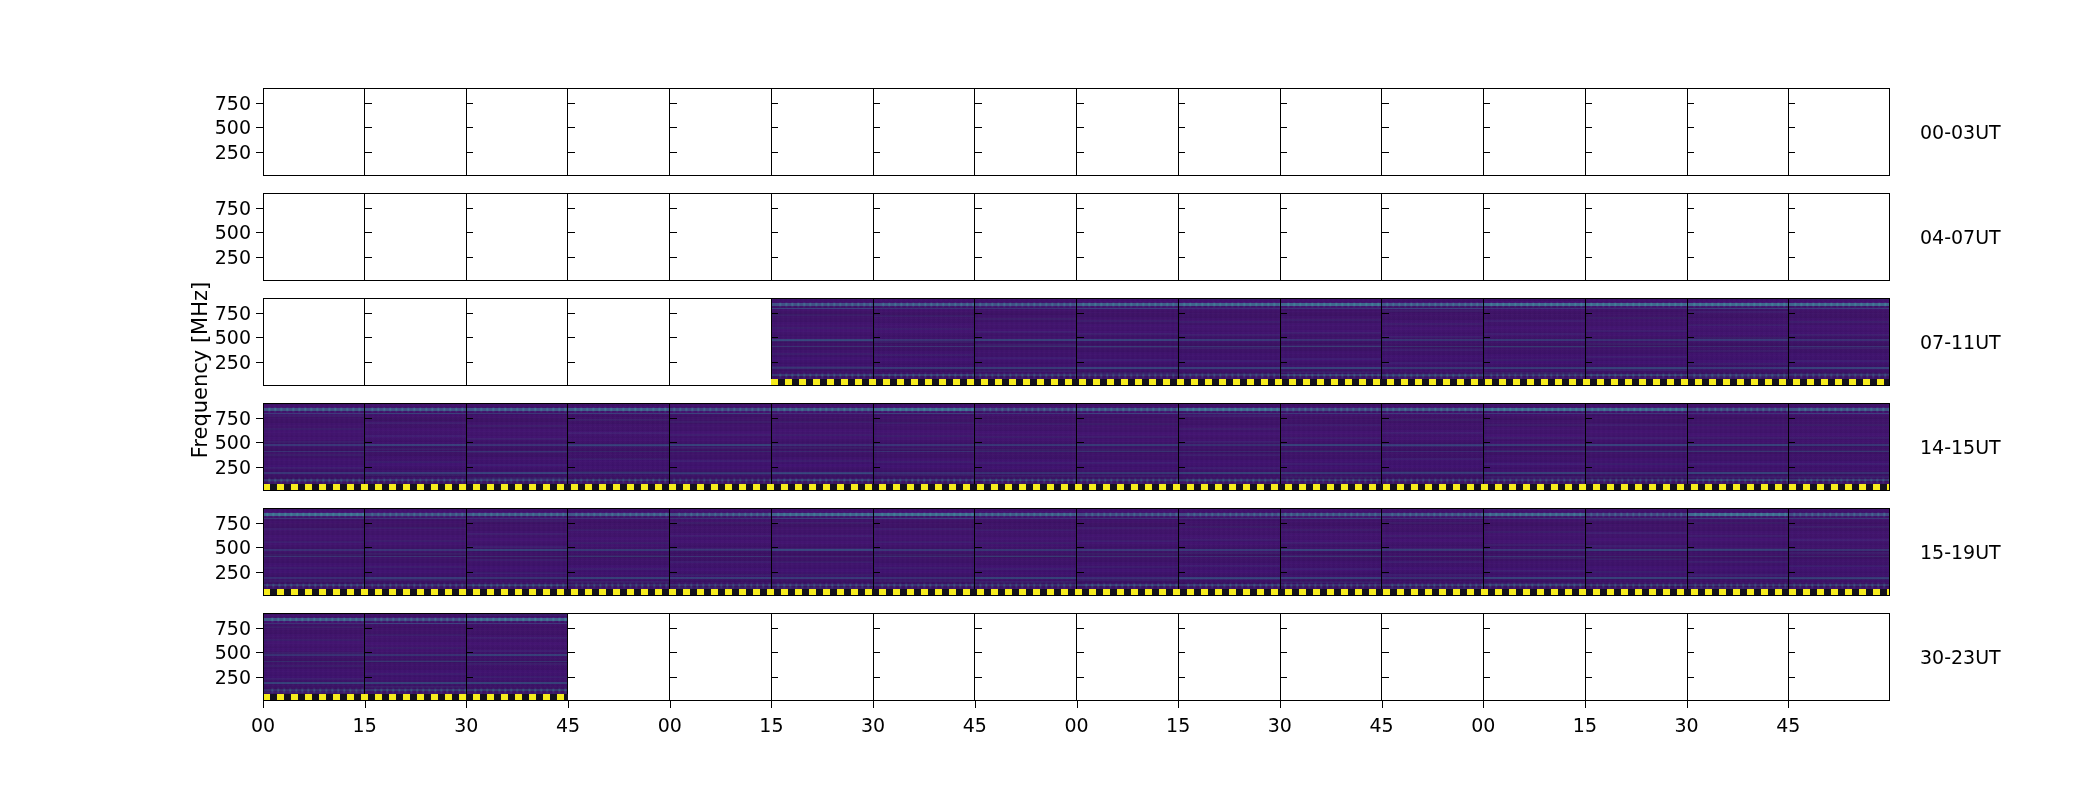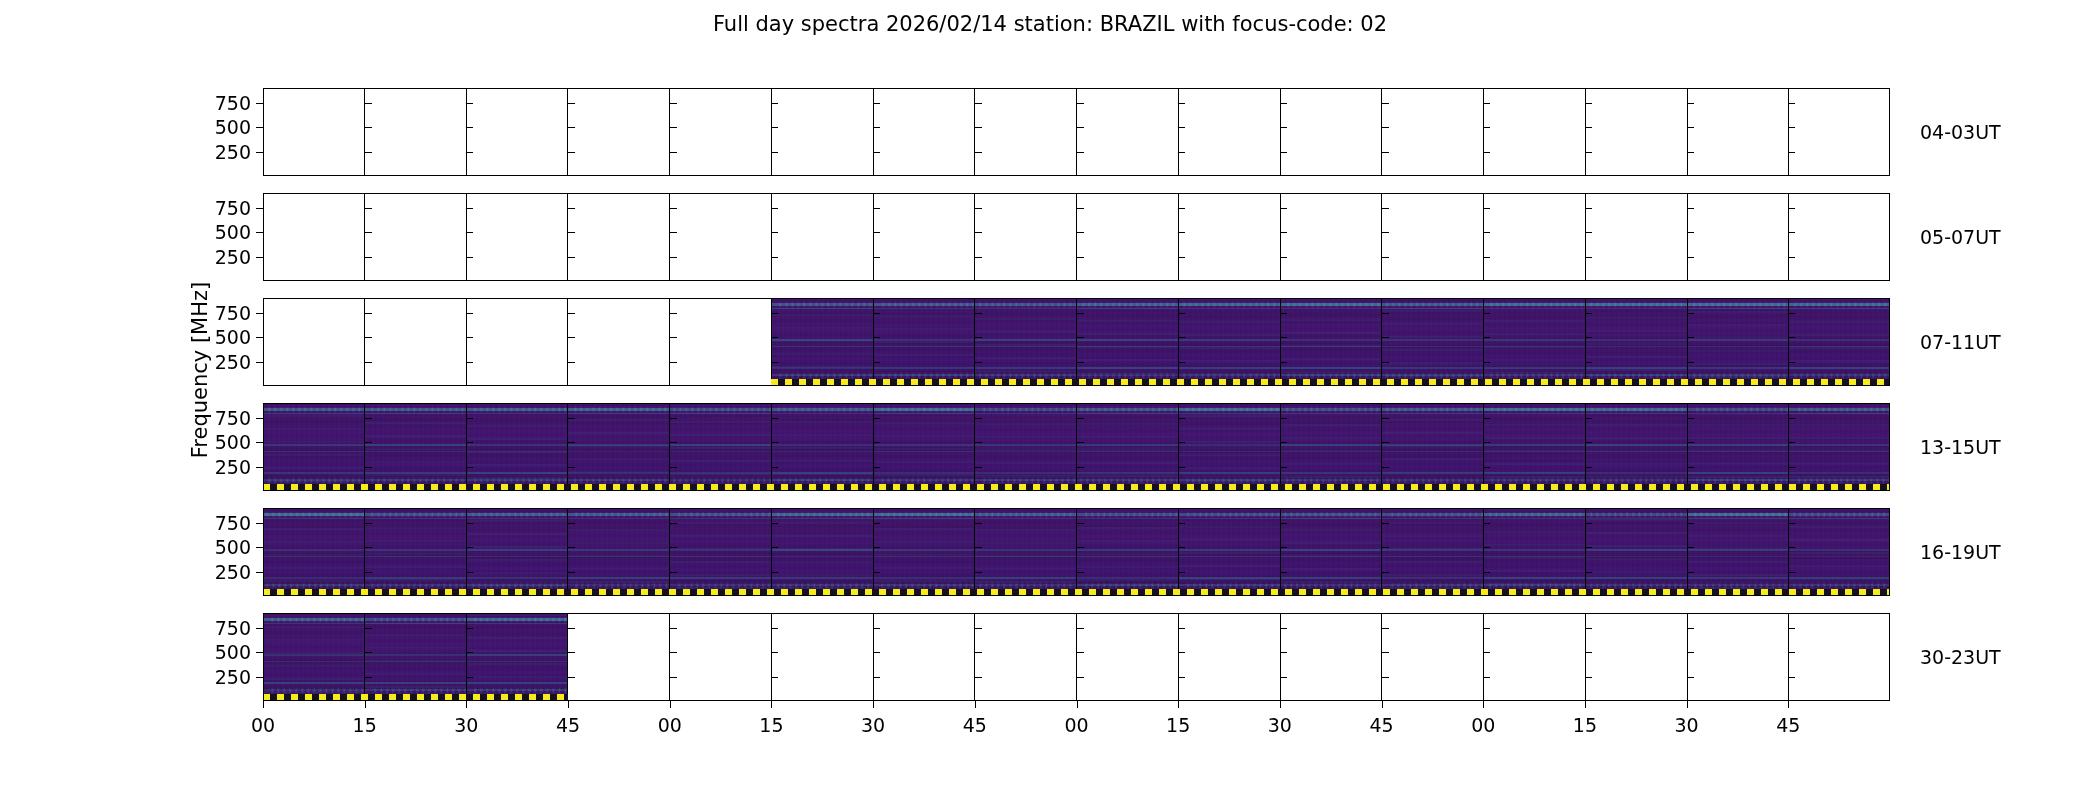--- a/index.html
+++ b/index.html
@@ -144,21 +144,20 @@
     position:absolute;left:calc(100% + 30px);
     font-size:19px;white-space:nowrap;
     z-index:7;
   }
 </style>
 </head>
 <body>
 
 <div id="figure">
 
-  <div id="title">Full day spectra 2026/02/14 station: BRAZIL with focus-code: 02</div>
 
   <div id="ylabel">Frequency [MHz]</div>
 
   <div id="plotarea">
       <div class="row" style="top: 0px; height: 88px;">
         <div class="cells">
           <div class="cell"></div>
           <div class="cell"></div>
           <div class="cell"></div>
           <div class="cell"></div>
@@ -220,21 +219,21 @@
         <div class="ytick-in" style="top: 63.5556px; left: 610.125px;"></div>
         <div class="ytick-in" style="top: 63.5556px; left: 711.812px;"></div>
         <div class="ytick-in" style="top: 63.5556px; left: 813.5px;"></div>
         <div class="ytick-in" style="top: 63.5556px; left: 915.188px;"></div>
         <div class="ytick-in" style="top: 63.5556px; left: 1016.88px;"></div>
         <div class="ytick-in" style="top: 63.5556px; left: 1118.56px;"></div>
         <div class="ytick-in" style="top: 63.5556px; left: 1220.25px;"></div>
         <div class="ytick-in" style="top: 63.5556px; left: 1321.94px;"></div>
         <div class="ytick-in" style="top: 63.5556px; left: 1423.62px;"></div>
         <div class="ytick-in" style="top: 63.5556px; left: 1525.31px;"></div>
-        <div class="rowlab" style="top: 33px;">04-03UT</div>
+        <div class="rowlab" style="top: 33px;">00-03UT</div>
       </div>
       <div class="row" style="top: 105px; height: 88px;">
         <div class="cells">
           <div class="cell"></div>
           <div class="cell"></div>
           <div class="cell"></div>
           <div class="cell"></div>
           <div class="cell"></div>
           <div class="cell"></div>
           <div class="cell"></div>
@@ -293,21 +292,21 @@
         <div class="ytick-in" style="top: 63.5556px; left: 610.125px;"></div>
         <div class="ytick-in" style="top: 63.5556px; left: 711.812px;"></div>
         <div class="ytick-in" style="top: 63.5556px; left: 813.5px;"></div>
         <div class="ytick-in" style="top: 63.5556px; left: 915.188px;"></div>
         <div class="ytick-in" style="top: 63.5556px; left: 1016.88px;"></div>
         <div class="ytick-in" style="top: 63.5556px; left: 1118.56px;"></div>
         <div class="ytick-in" style="top: 63.5556px; left: 1220.25px;"></div>
         <div class="ytick-in" style="top: 63.5556px; left: 1321.94px;"></div>
         <div class="ytick-in" style="top: 63.5556px; left: 1423.62px;"></div>
         <div class="ytick-in" style="top: 63.5556px; left: 1525.31px;"></div>
-        <div class="rowlab" style="top: 33px;">05-07UT</div>
+        <div class="rowlab" style="top: 33px;">04-07UT</div>
       </div>
       <div class="row" style="top: 210px; height: 88px;">
         <div class="cells">
           <div class="cell"></div>
           <div class="cell"></div>
           <div class="cell"></div>
           <div class="cell"></div>
           <div class="cell"></div>
           <div class="cell has-data">
             <div class="spec" style="background-position: 0px 5px, 0px 5px, 4px 0px, 0px 0px;"></div>
@@ -711,21 +710,21 @@
         <div class="ytick-in" style="top: 63.5556px; left: 610.125px;"></div>
         <div class="ytick-in" style="top: 63.5556px; left: 711.812px;"></div>
         <div class="ytick-in" style="top: 63.5556px; left: 813.5px;"></div>
         <div class="ytick-in" style="top: 63.5556px; left: 915.188px;"></div>
         <div class="ytick-in" style="top: 63.5556px; left: 1016.88px;"></div>
         <div class="ytick-in" style="top: 63.5556px; left: 1118.56px;"></div>
         <div class="ytick-in" style="top: 63.5556px; left: 1220.25px;"></div>
         <div class="ytick-in" style="top: 63.5556px; left: 1321.94px;"></div>
         <div class="ytick-in" style="top: 63.5556px; left: 1423.62px;"></div>
         <div class="ytick-in" style="top: 63.5556px; left: 1525.31px;"></div>
-        <div class="rowlab" style="top: 33px;">13-15UT</div>
+        <div class="rowlab" style="top: 33px;">14-15UT</div>
       </div>
       <div class="row" style="top: 420px; height: 88px;">
         <div class="cells">
           <div class="cell has-data">
             <div class="spec" style="background-position: 0px 8px, 0px 9px, 5px 0px, 0px 0px;"></div>
             <div class="band b1" style="opacity: 1.06;"></div>
             <div class="band b2" style="opacity: 0.8;"></div>
             <div class="band b3" style="opacity: 0.6;"></div>
             <div class="band b4" style="opacity: 0.97;"></div>
             <div class="band b5" style="opacity: 0.56;"></div>
@@ -945,21 +944,21 @@
         <div class="ytick-in" style="top: 63.5556px; left: 610.125px;"></div>
         <div class="ytick-in" style="top: 63.5556px; left: 711.812px;"></div>
         <div class="ytick-in" style="top: 63.5556px; left: 813.5px;"></div>
         <div class="ytick-in" style="top: 63.5556px; left: 915.188px;"></div>
         <div class="ytick-in" style="top: 63.5556px; left: 1016.88px;"></div>
         <div class="ytick-in" style="top: 63.5556px; left: 1118.56px;"></div>
         <div class="ytick-in" style="top: 63.5556px; left: 1220.25px;"></div>
         <div class="ytick-in" style="top: 63.5556px; left: 1321.94px;"></div>
         <div class="ytick-in" style="top: 63.5556px; left: 1423.62px;"></div>
         <div class="ytick-in" style="top: 63.5556px; left: 1525.31px;"></div>
-        <div class="rowlab" style="top: 33px;">16-19UT</div>
+        <div class="rowlab" style="top: 33px;">15-19UT</div>
       </div>
       <div class="row" style="top: 525px; height: 88px;">
         <div class="cells">
           <div class="cell has-data">
             <div class="spec" style="background-position: 0px 2px, 0px 2px, 3px 0px, 0px 0px;"></div>
             <div class="band b1" style="opacity: 0.83;"></div>
             <div class="band b2" style="opacity: 0.66;"></div>
             <div class="band b3" style="opacity: 0.64;"></div>
             <div class="band b4" style="opacity: 0.77;"></div>
             <div class="band b5" style="opacity: 1.04;"></div>

